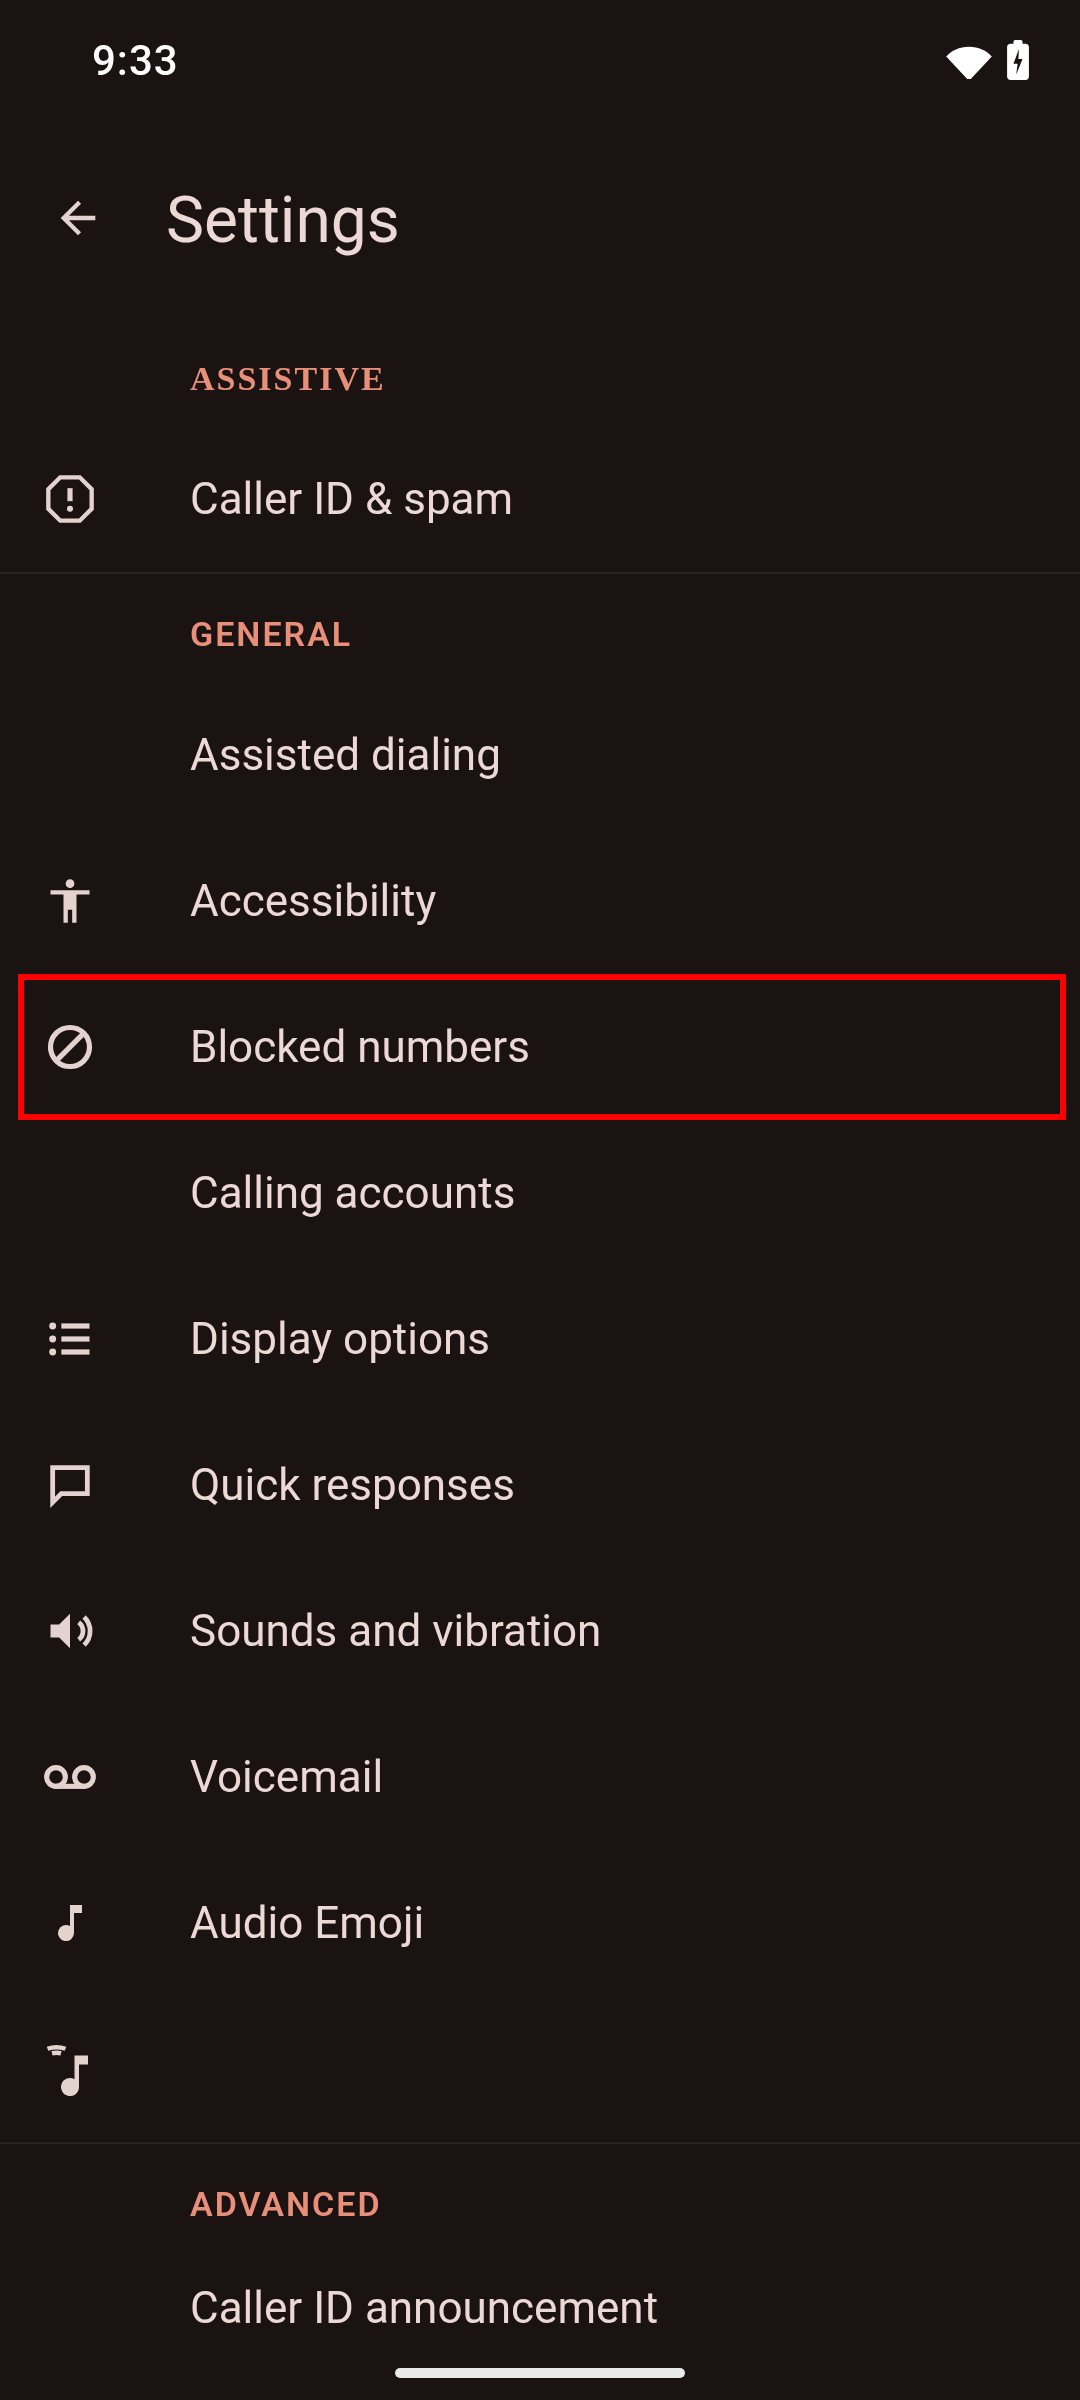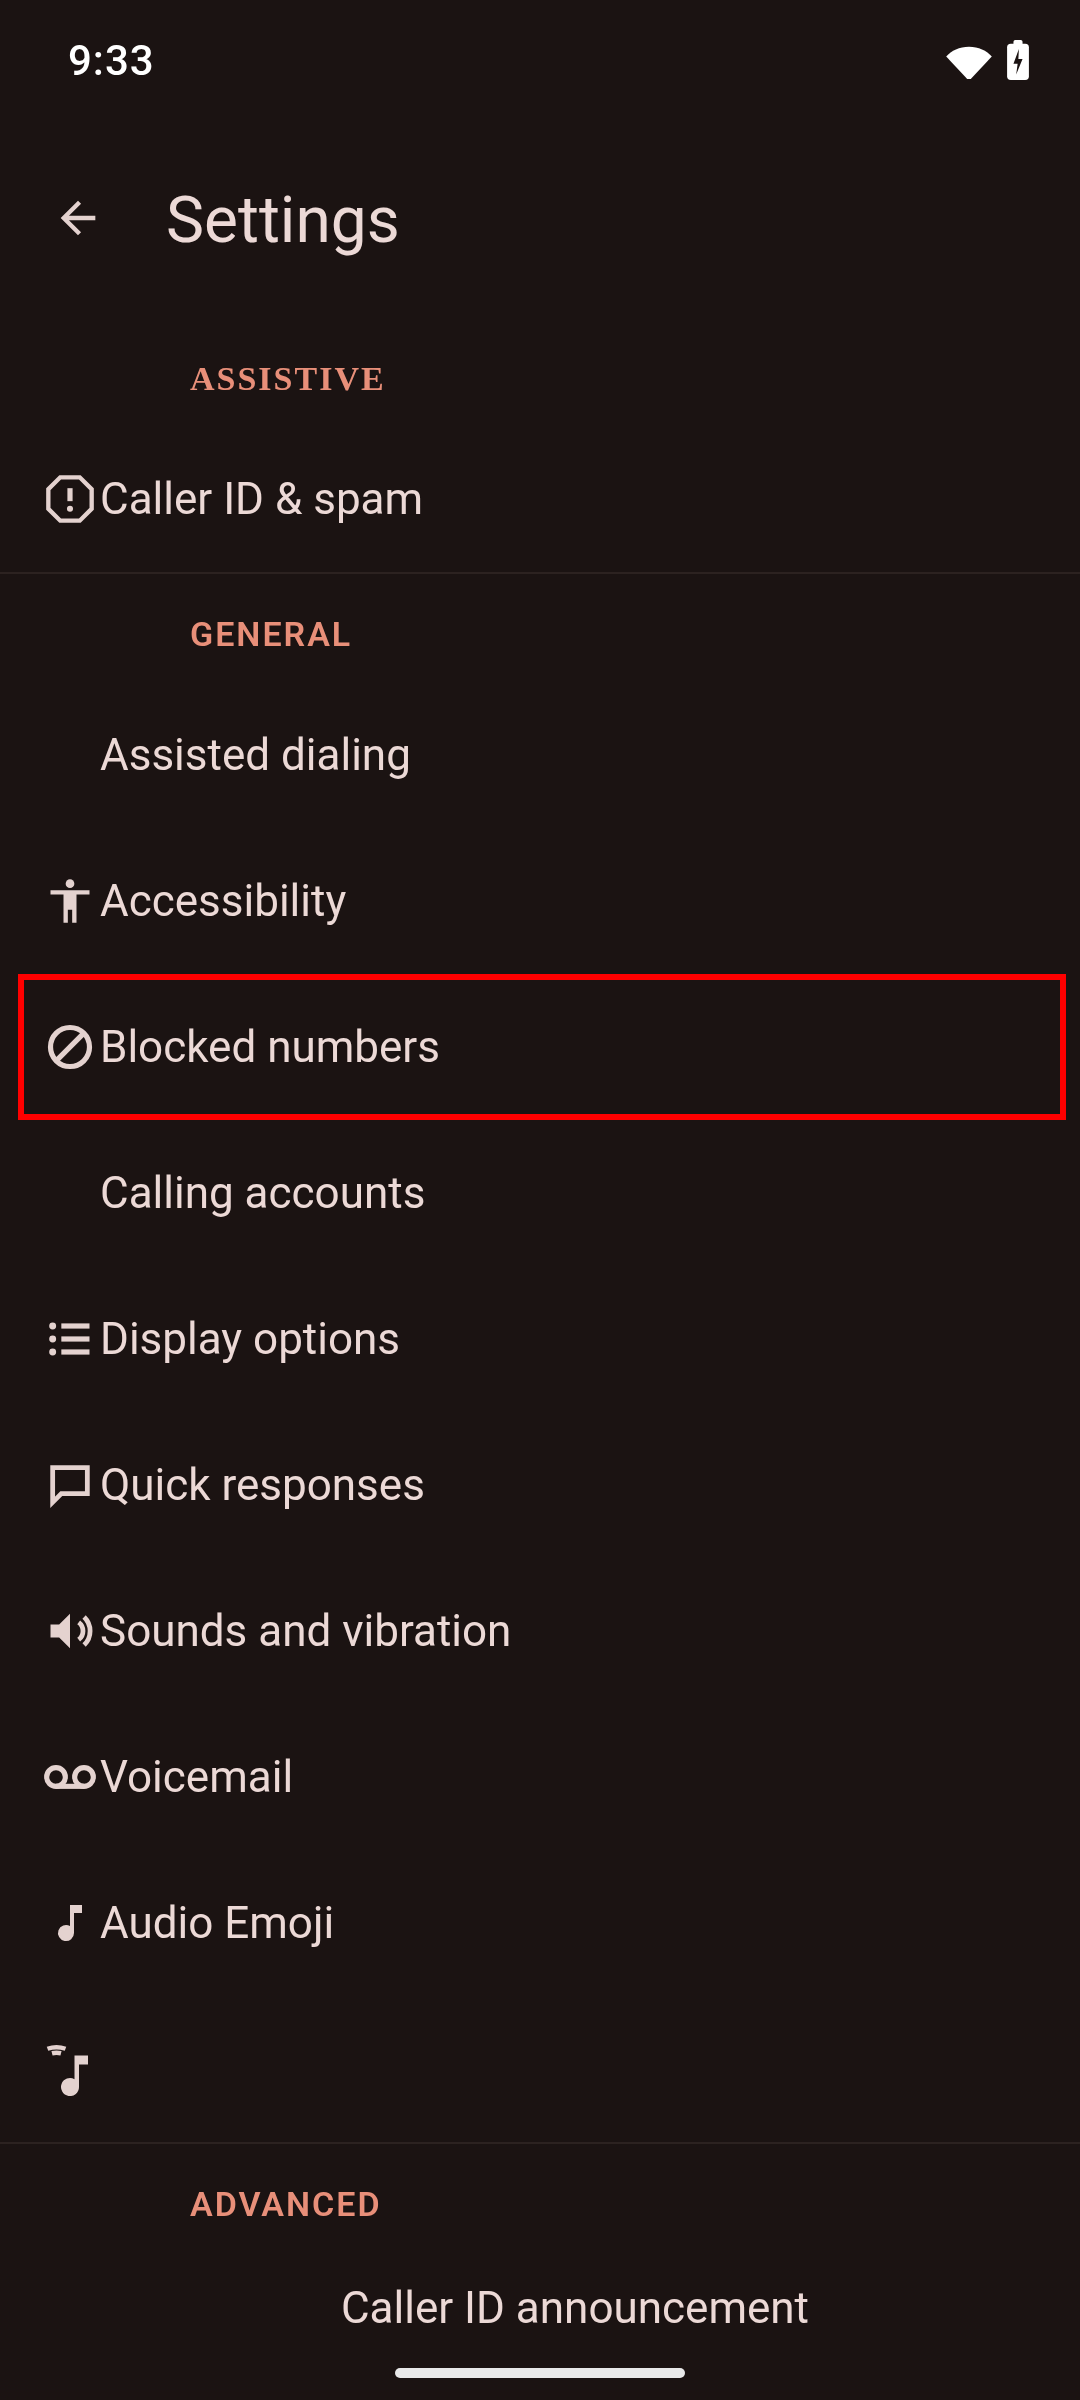--- a/index.html
+++ b/index.html
@@ -11,21 +11,21 @@
     overflow: hidden;
     position: relative;
   }
 
   
   .status-bar {
     height: 120px;
     display: flex;
     align-items: center;
     justify-content: space-between;
-    padding: 0 50px 0 68px;
+    padding: 0 50px 0 92px;
   }
   .status-time {
     font-size: 42px;
     font-weight: 500;
     color: #ffffff;
     letter-spacing: 1px;
   }
   .status-right {
     display: flex;
     align-items: center;
@@ -81,20 +81,21 @@
     align-items: center;
     justify-content: center;
     color: #e4d2cf;
     flex: 0 0 60px;
   }
   .row .icon.empty { visibility: hidden; }
   .row .label {
     font-size: 44px;
     font-weight: 400;
     color: #ecd9d6;
+    margin-left: 90px;
   }
 
   
   .highlight-box {
     position: absolute;
     border: 6.5px solid #ff0000;
     left: 18px;
     right: 14px;
     top: 0;
     bottom: 0;
@@ -107,21 +108,21 @@
     bottom: 22px;
     left: 50%;
     transform: translateX(-50%);
     width: 290px;
     height: 10px;
     border-radius: 6px;
     background: #e9e9e9;
   }
 
   
-  .row.partial { min-height: 98px; align-items: flex-start; padding-top: 34px; justify-content: center; }
+  .row.partial { min-height: 98px; align-items: flex-start; padding-top: 34px; }
   .row.partial .label { line-height: 1; }
 </style>
 </head>
 <body>
 
 <div class="status-bar">
   <div class="status-time">9:33</div>
   <div class="status-right">
     <span>
       <svg width="46" height="38" viewBox="0 0 24 20">

